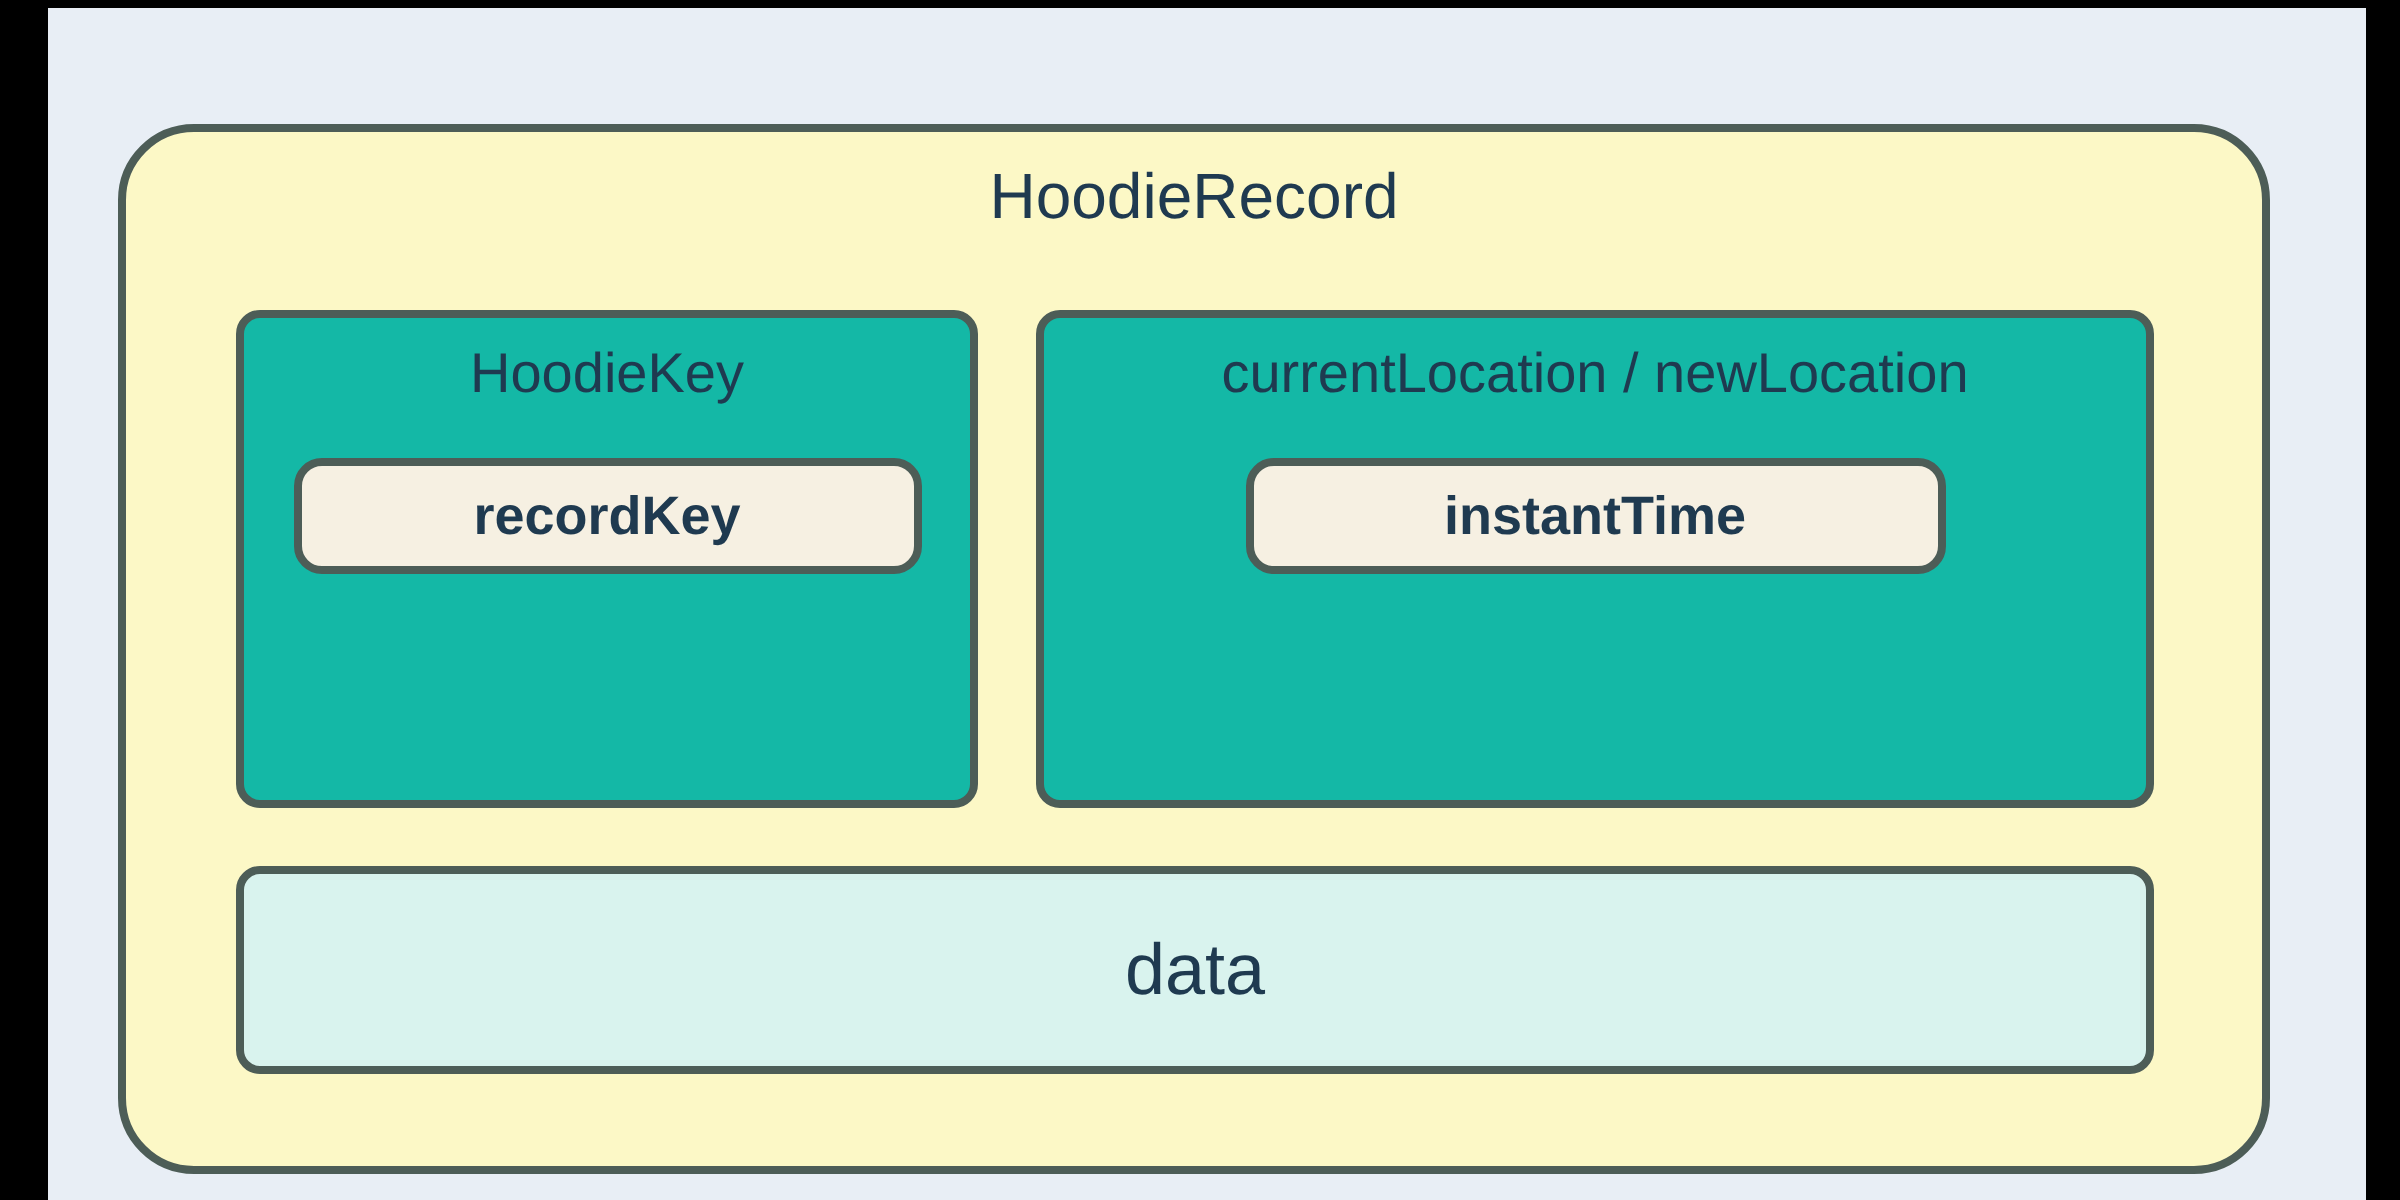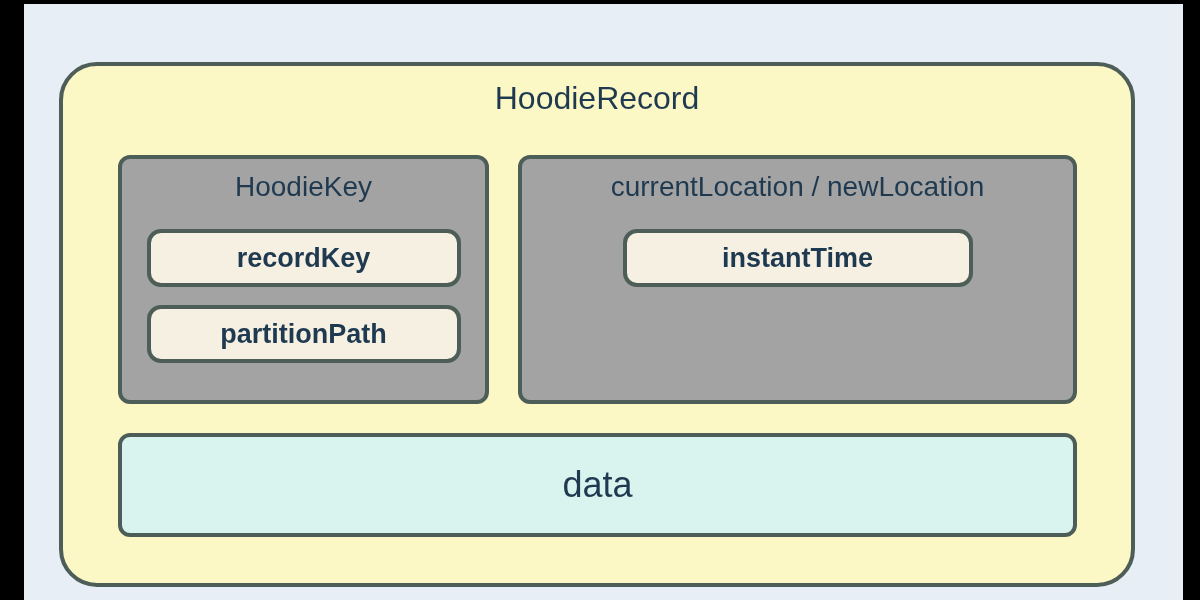--- a/index.html
+++ b/index.html
@@ -41,21 +41,21 @@
     position: absolute;
     left: 0; top: 14px;
     width: 100%;
     text-align: center;
     font-size: 32px;
     color: #1f3a50;
   }
   .group-box {
     position: absolute;
     box-sizing: border-box;
-    background: #a3a3a3;
+    background: #14b8a6;
     border: 4px solid #4d5d57;
     border-radius: 12px;
     display: flex;
     flex-direction: column;
     align-items: center;
   }
   .group-hoodiekey {
     left: 55px; top: 89px;
     width: 371px; height: 249px;
   }
@@ -116,21 +116,20 @@
   <div class="bar bar-left"></div>
   <div class="bar bar-right"></div>
 
   <div class="record-container">
     <div class="record-title">HoodieRecord</div>
 
     <div class="group-box group-hoodiekey">
       <div class="group-title">HoodieKey</div>
       <div class="fields">
         <div class="field-box">recordKey</div>
-        <div class="field-box">partitionPath</div>
       </div>
     </div>
 
     <div class="group-box group-location">
       <div class="group-title">currentLocation / newLocation</div>
       <div class="fields">
         <div class="field-box">instantTime</div>
       </div>
     </div>
 

